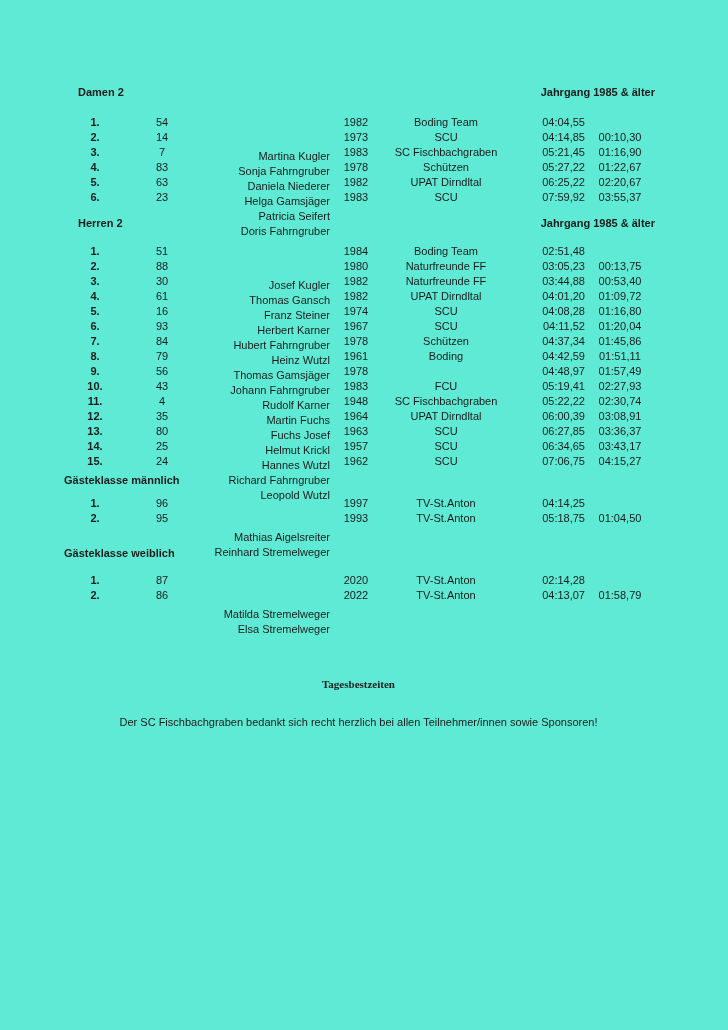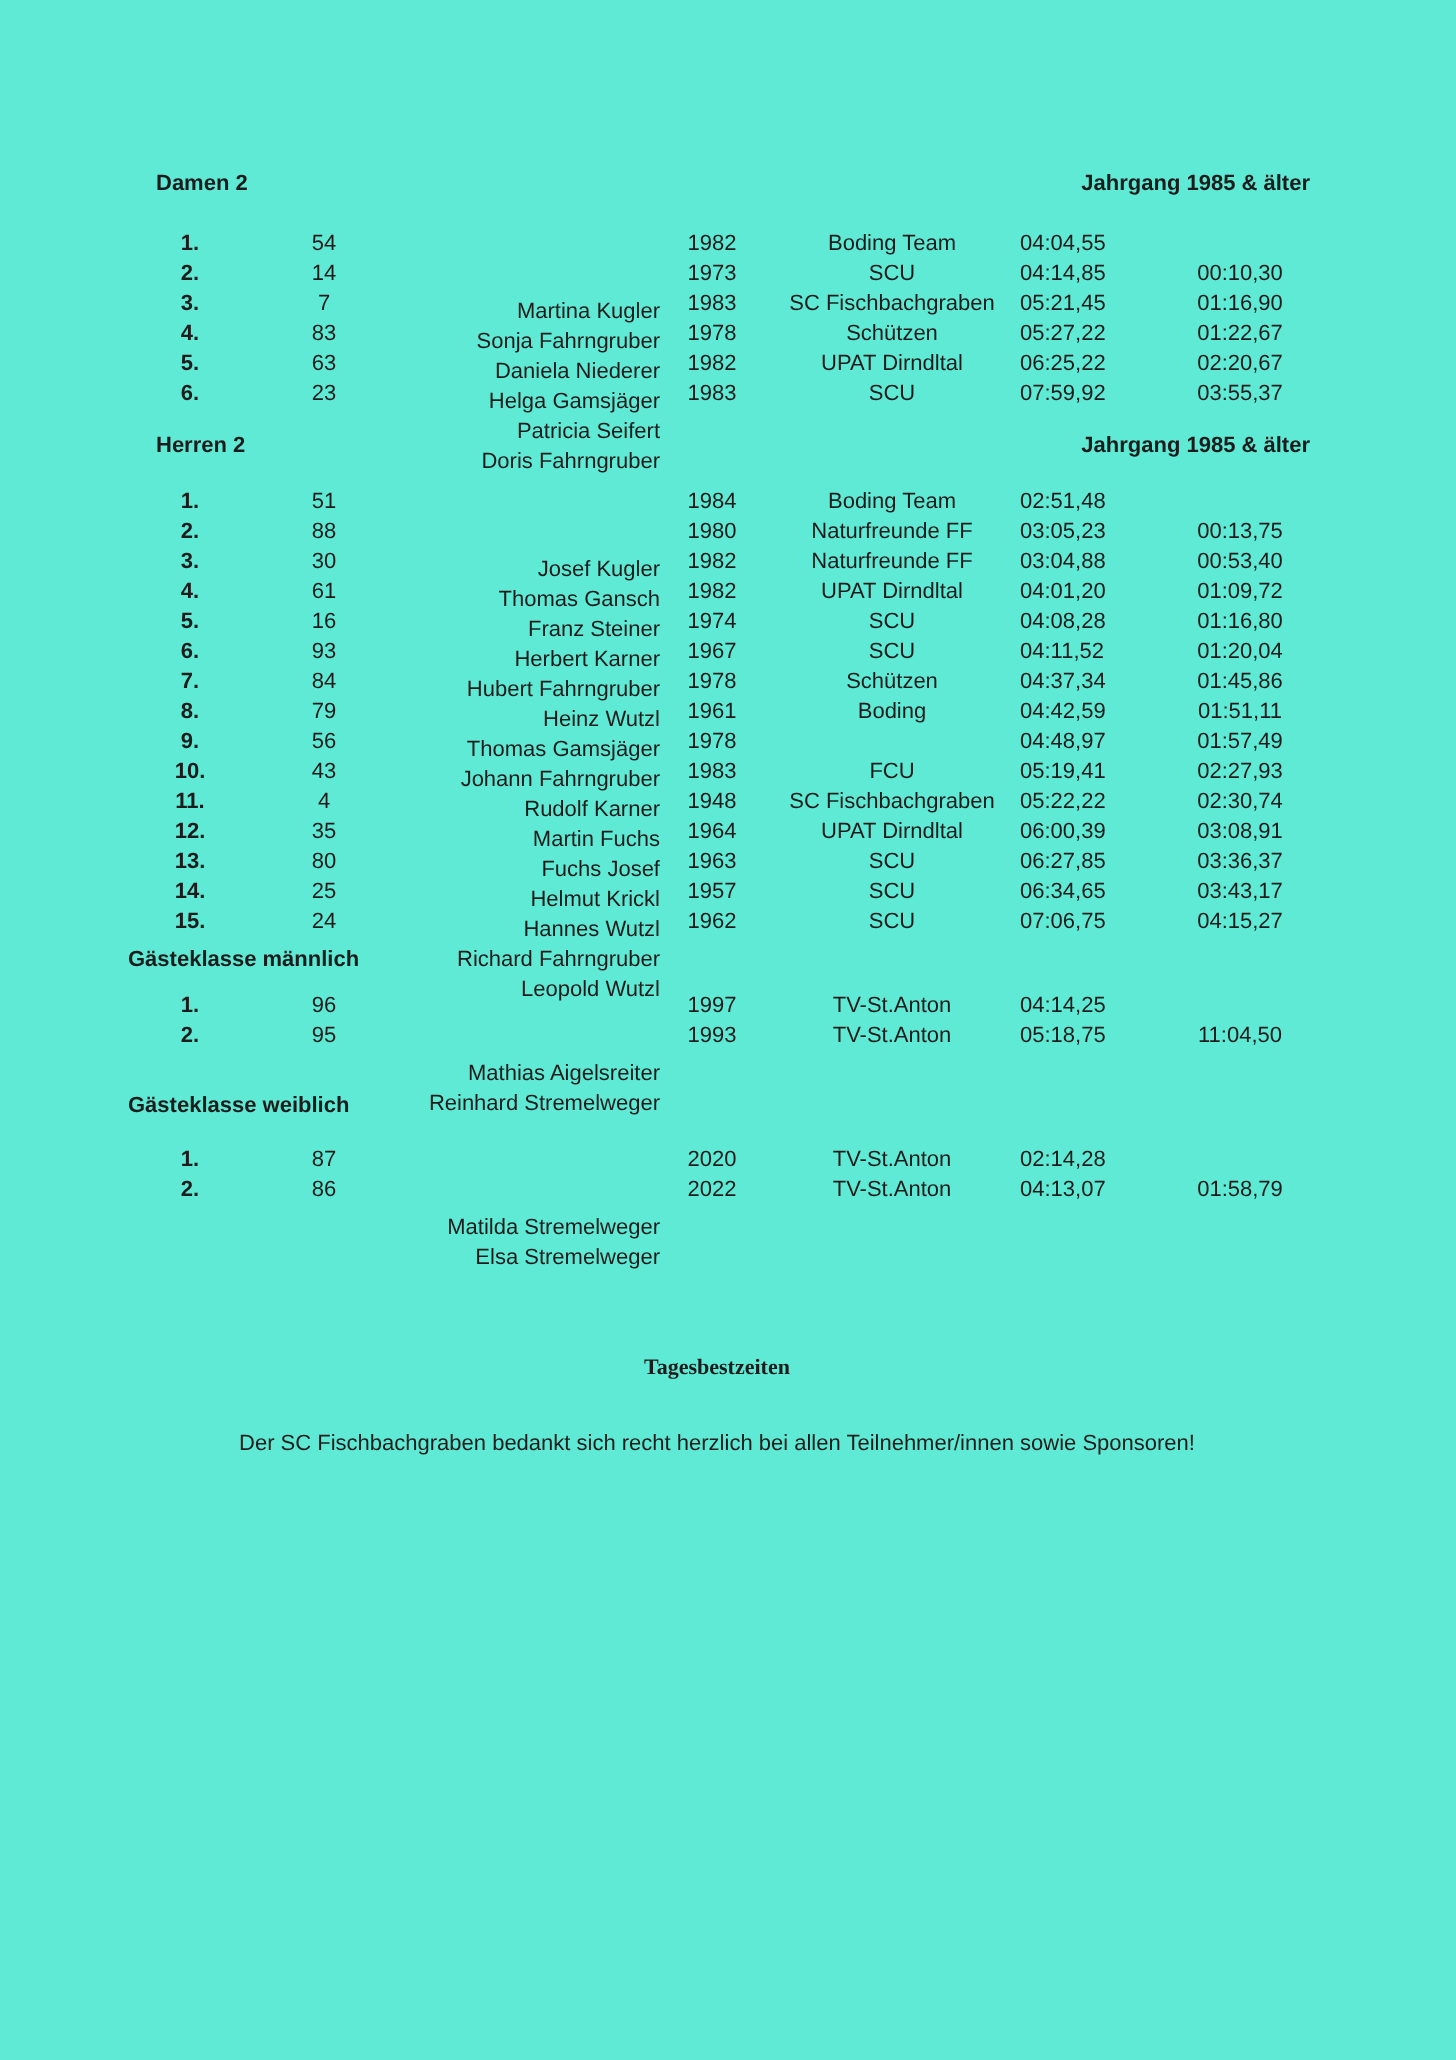--- a/index.html
+++ b/index.html
@@ -52,21 +52,21 @@
     line-height: 15px;
     font-size: 11px;
     white-space: nowrap;
   }
   .cell { overflow: visible; }
   .cell-rank { width: 66px;  text-align: center; font-weight: bold; }
   .cell-bib  { width: 68px;  text-align: center; }
   .cell-name { width: 134px; text-align: right; padding-left: 7px; box-sizing: border-box; margin-top: 34px; }
   .cell-year { width: 52px;  text-align: center; }
   .cell-club { width: 128px; text-align: center; }
-  .cell-time { width: 75px;  text-align: left; }
+  .cell-time { width: 75px;  text-align: right; }
   .cell-diff { width: 70px;  text-align: center; }
   
   #sections .result-section:nth-child(1) .section-header { margin-top: 85px; }
   #sections .result-section:nth-child(1) .rows           { margin-top: 15px; }
   #sections .result-section:nth-child(2) .section-header { margin-top: 11px; }
   #sections .result-section:nth-child(2) .rows           { margin-top: 13px; }
   #sections .result-section:nth-child(3) .section-header { margin-top: 4px; }
   #sections .result-section:nth-child(3) .rows           { margin-top: 8px; }
   #sections .result-section:nth-child(4) .section-header { margin-top: 20px; }
   #sections .result-section:nth-child(4) .rows           { margin-top: 12px; }
@@ -194,21 +194,21 @@
     <span class="cell cell-time">03:05,23</span>
     <span class="cell cell-diff">00:13,75</span>
   </div>
 
   <div class="row">
     <span class="cell cell-rank">3.</span>
     <span class="cell cell-bib">30</span>
     <span class="cell cell-name">Franz Steiner</span>
     <span class="cell cell-year">1982</span>
     <span class="cell cell-club">Naturfreunde FF</span>
-    <span class="cell cell-time">03:04,88</span>
+    <span class="cell cell-time">03:44,88</span>
     <span class="cell cell-diff">00:53,40</span>
   </div>
 
   <div class="row">
     <span class="cell cell-rank">4.</span>
     <span class="cell cell-bib">61</span>
     <span class="cell cell-name">Herbert Karner</span>
     <span class="cell cell-year">1982</span>
     <span class="cell cell-club">UPAT Dirndltal</span>
     <span class="cell cell-time">04:01,20</span>
@@ -343,21 +343,21 @@
     <span class="cell cell-diff"></span>
   </div>
 
   <div class="row">
     <span class="cell cell-rank">2.</span>
     <span class="cell cell-bib">95</span>
     <span class="cell cell-name">Reinhard Stremelweger</span>
     <span class="cell cell-year">1993</span>
     <span class="cell cell-club">TV-St.Anton</span>
     <span class="cell cell-time">05:18,75</span>
-    <span class="cell cell-diff">11:04,50</span>
+    <span class="cell cell-diff">01:04,50</span>
   </div>
 </div>
   </div>
 
   <div class="result-section no-jahrgang">
     <div class="section-header">
       <span class="heading">Gästeklasse weiblich</span>
 
     </div>
     <div class="rows">

